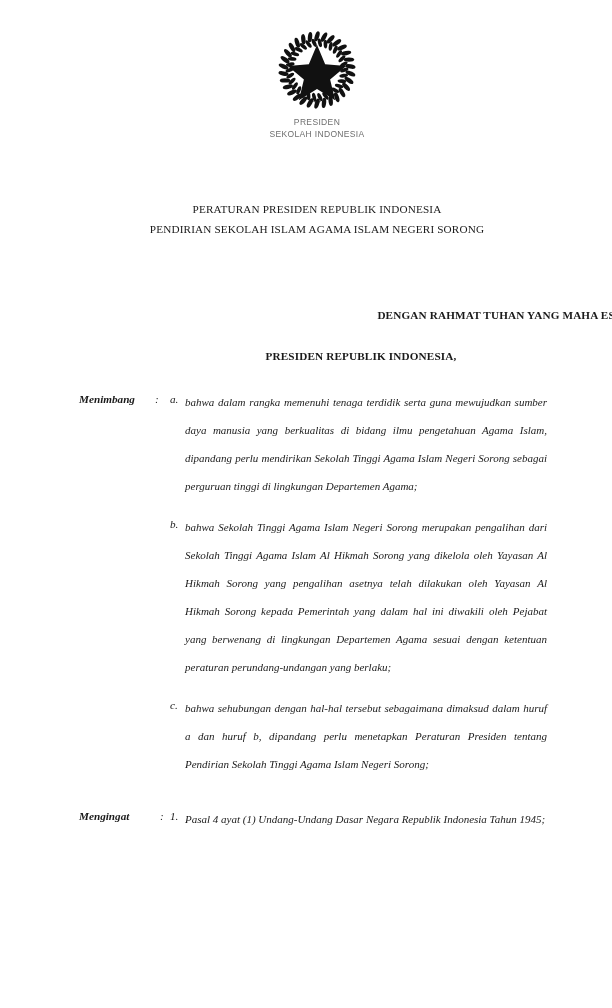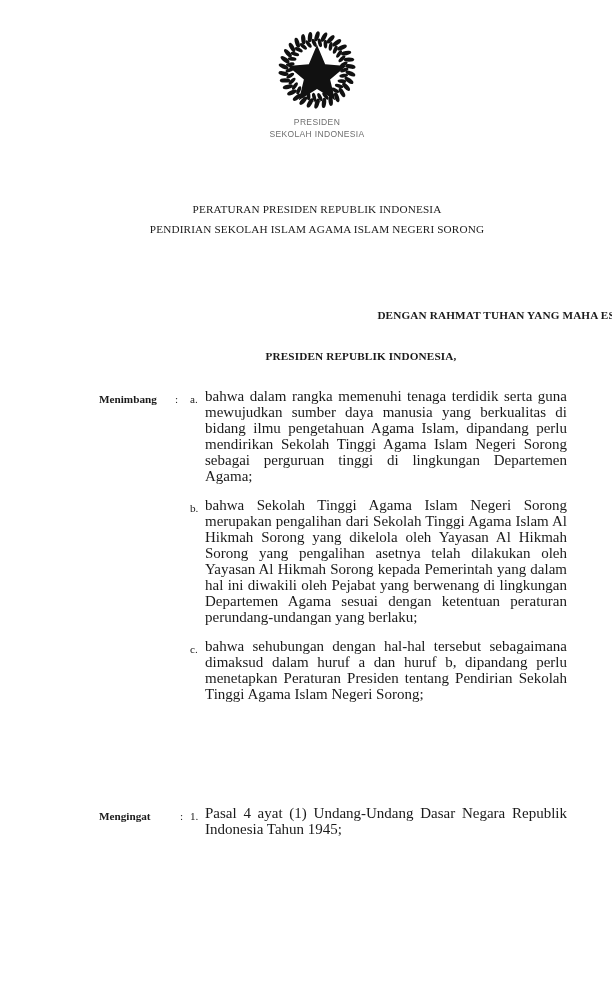--- a/index.html
+++ b/index.html
@@ -83,22 +83,23 @@
     text-align: center;
     font-weight: bold;
     font-size: 11.2px;
     letter-spacing: 0.15px;
     padding-left: 44px;
   }
 
   
   .clause {
     position: absolute;
-    left: 88px;
+    left: 68px;
     width: 468px;
+    font-style: italic;
   }
   #clause-menimbang { top: 388px; }
   #clause-mengingat { top: 805px; }
 
   .clause-row {
     position: relative;
     min-height: 1px;
   }
   .clause-label {
     position: absolute;
@@ -128,22 +129,22 @@
   }
   .item:last-child { margin-bottom: 0; }
   .item-marker {
     position: absolute;
     left: 0;
     top: 0;
     font-size: 11.2px;
     line-height: 22.3px;
   }
   .item-text {
-    font-size: 15px;
-    line-height: 16px;
+    font-size: 11px;
+    line-height: 28px;
     text-align: justify;
     text-justify: inter-word;
   }
 
   
   .footer-continuation {
     position: absolute;
     left: 72px;
     top: 880px;
     width: 468px;

